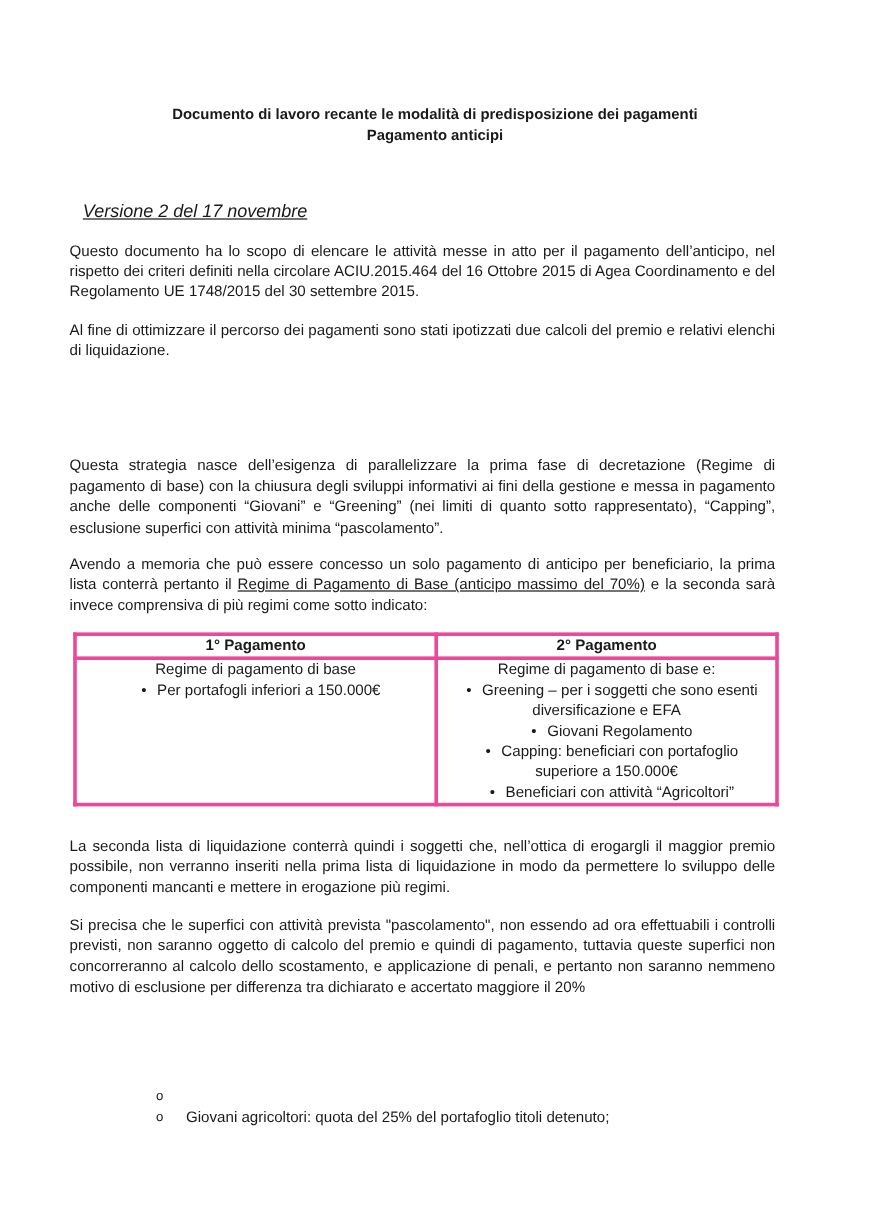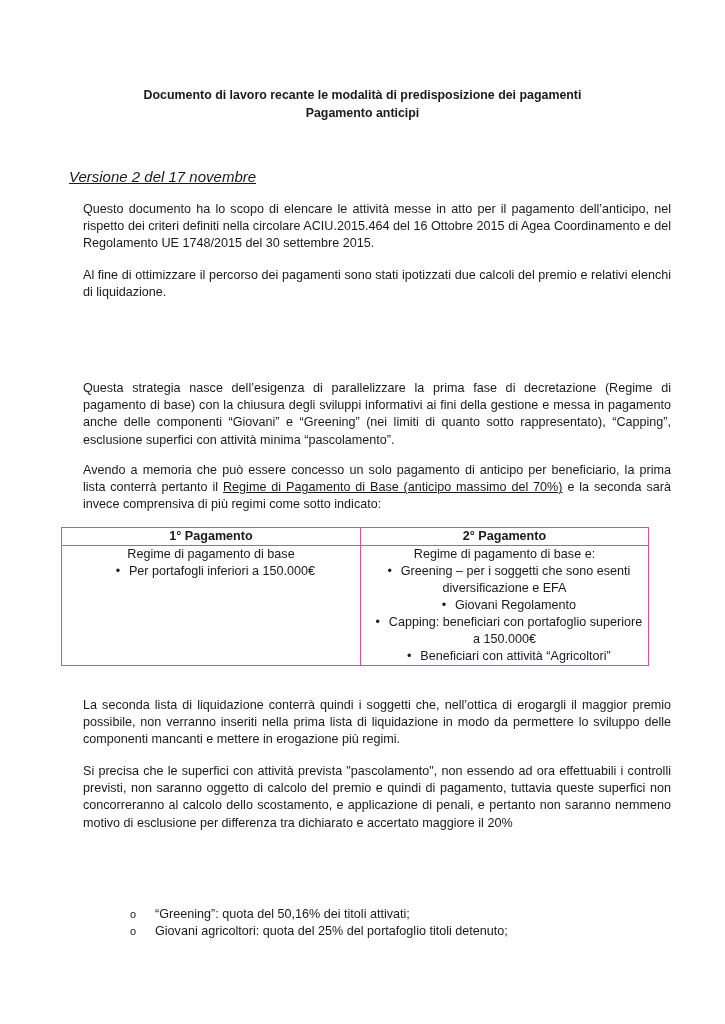--- a/index.html
+++ b/index.html
@@ -6,30 +6,30 @@
   body {
     width: 725px; height: 1024px; position: relative; overflow: hidden;
     font-family: "Liberation Sans", "DejaVu Sans", sans-serif;
     color: #1a1a1a;
     font-size: 12.6px;
   }
   .page { position: absolute; left: 0; top: 0; width: 725px; height: 1024px; }
   .title-block { position: absolute; left: 0; top: 86px; width: 725px; text-align: center; font-weight: bold; font-size: 12.4px; line-height: 18px; }
   .version { position: absolute; left: 69px; top: 151px; font-style: italic; text-decoration: underline; font-size: 15px; margin-top: 17px; }
   .para {
-    position: absolute; left: 83px; width: 588px;
+    position: absolute; left: 58px; width: 588px;
     text-align: justify; line-height: 17.2px; font-size: 12.6px;
   }
   .para u { }
   table.payments {
     position: absolute; left: 61px; top: 527px; width: 588px;
     border-collapse: collapse; font-size: 12.6px; line-height: 17px;
   }
   table.payments th, table.payments td {
-    border: 1px solid #ec4899; padding: 0 4px; vertical-align: top; text-align: center;
+    border: 3px solid #ec4899; padding: 0 4px; vertical-align: top; text-align: center;
   }
   table.payments th { font-weight: bold; height: 16px; }
   table.payments td.c1 { width: 290px; height: 117px; }
   .cell-head { display: block; }
   .bullet-line { display: block; }
   .bullet { display: inline-block; width: 22px; }
   .list {
     position: absolute; left: 130px; top: 906px; font-size: 12.6px; line-height: 17px;
     list-style: none; margin: 0; padding: 0;
   }
@@ -89,21 +89,20 @@
       </tr>
     </tbody>
   </table>
 
   <div class="para" style="top:697px;">La seconda lista di liquidazione conterrà quindi i soggetti che, nell’ottica di erogargli il maggior premio possibile, non verranno inseriti nella prima lista di liquidazione in modo da permettere lo sviluppo delle componenti mancanti e mettere in erogazione più regimi.</div>
   <div class="para" style="top:763px;">Si precisa che le superfici con attività prevista "pascolamento", non essendo ad ora effettuabili i controlli previsti, non saranno oggetto di calcolo del premio e quindi di pagamento, tuttavia queste superfici non concorreranno al calcolo dello scostamento, e applicazione di penali, e pertanto non saranno nemmeno motivo di esclusione per differenza tra dichiarato e accertato maggiore il 20%</div>
 
   <ul class="list">
     <li>
       <span class="circ">o</span>
-      <span>“Greening”: quota del 50,16% dei titoli attivati;</span>
     </li>
     <li>
       <span class="circ">o</span>
       <span>Giovani agricoltori: quota del 25% del portafoglio titoli detenuto;</span>
     </li>
   </ul>
 
 </div>
 
 </body></html>

